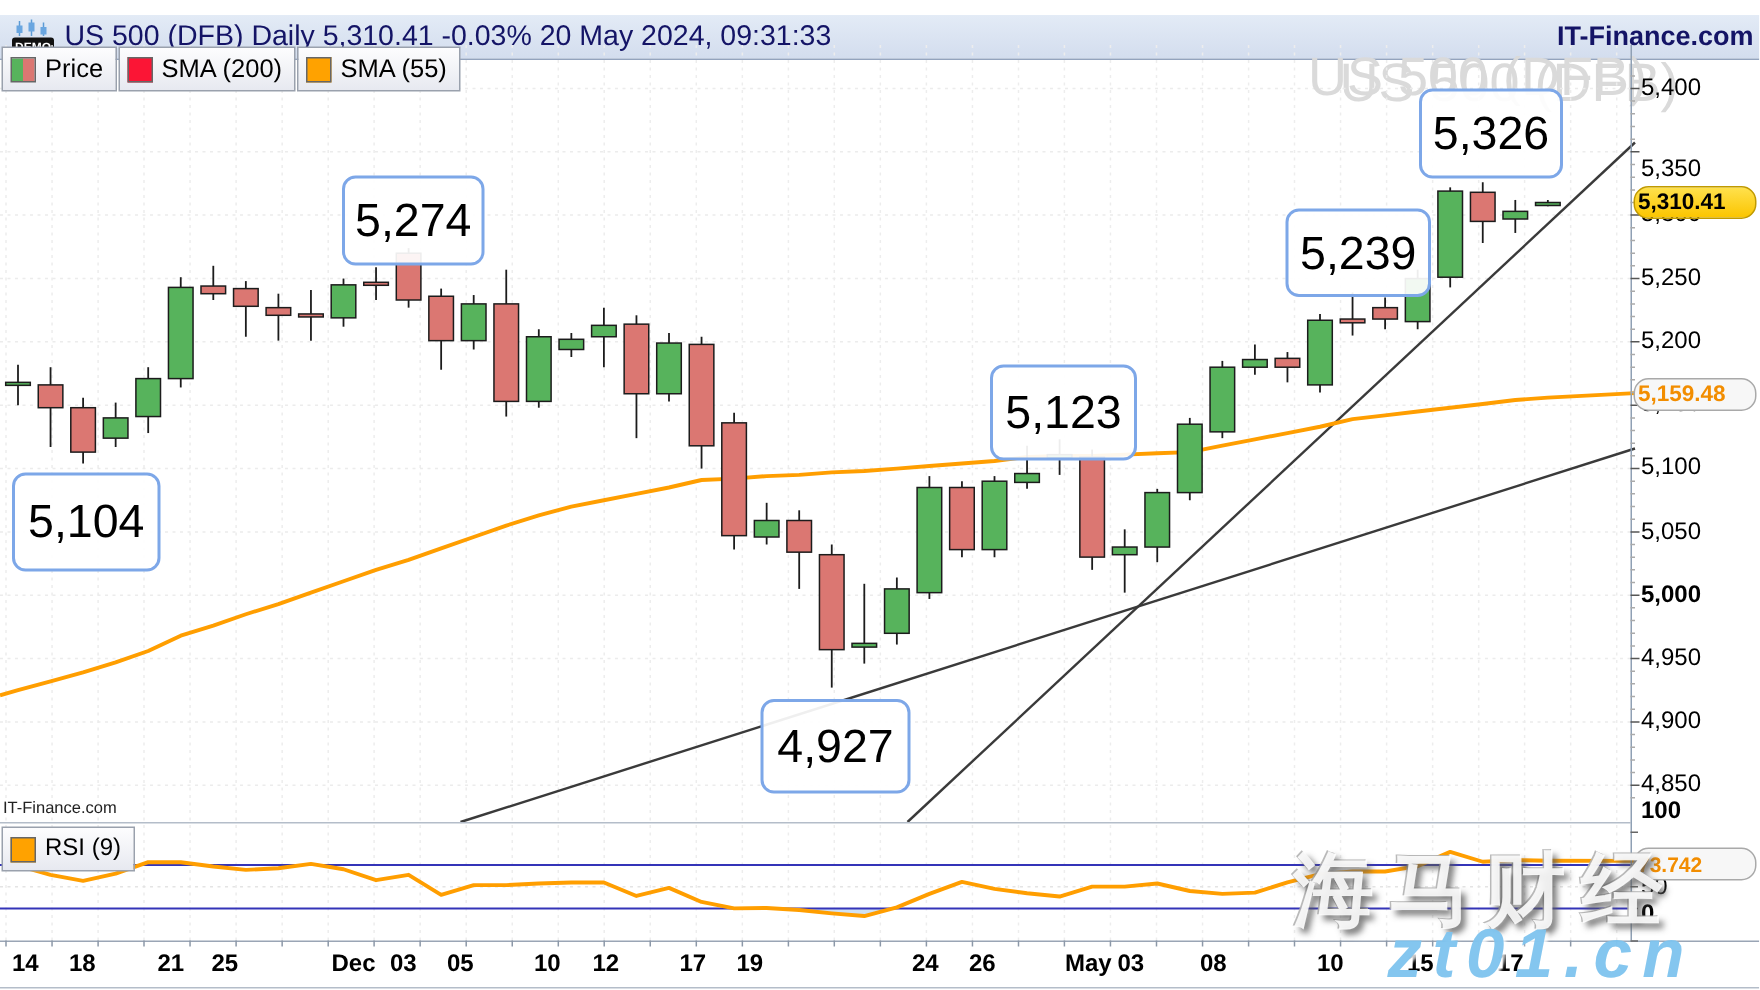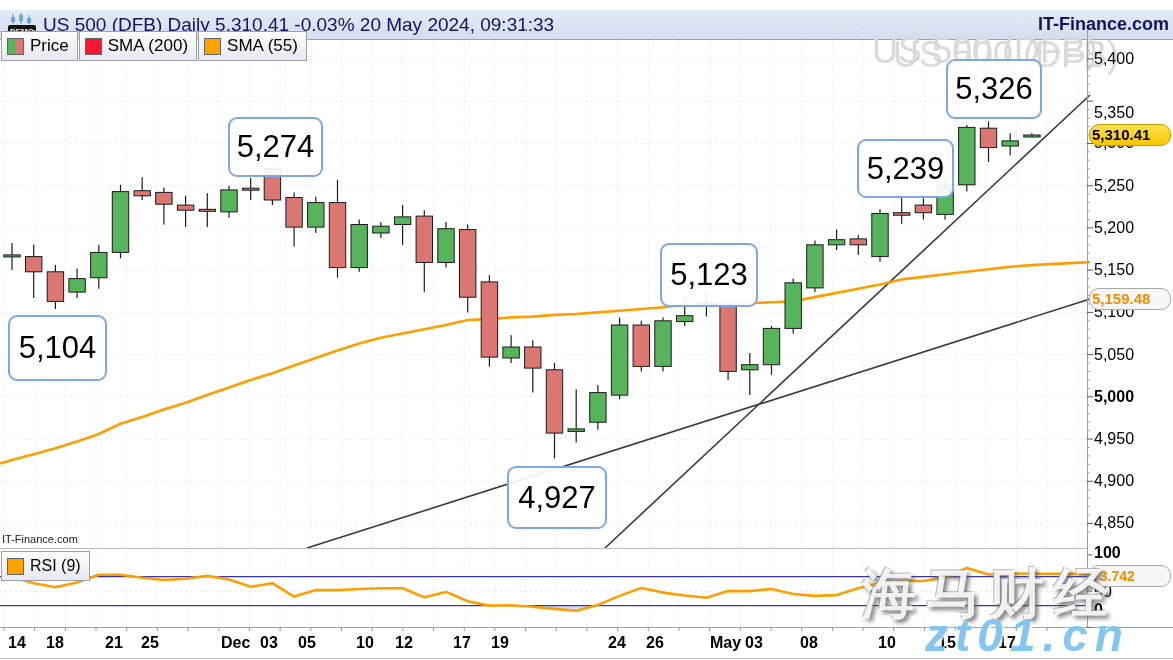--- a/index.html
+++ b/index.html
@@ -23,21 +23,21 @@
   .ylab{position:absolute;left:1094px;width:76px;font-size:16px;color:#000;
         text-align:left;z-index:5;line-height:18px;}
   .xlab{position:absolute;top:634px;width:44px;margin-left:-22px;text-align:left;
         font-size:16px;font-weight:600;color:#000;z-index:6;}
   .bold{font-weight:bold;}
   
   .tag{position:absolute;left:1089px;width:82px;z-index:20;text-align:left;
        padding:1px 2px;font-size:15px;font-weight:bold;line-height:18px;box-sizing:border-box;border-radius:10px;}
   #last-price-tag{top:124px;background:linear-gradient(#ffe14d,#fbc500);
        border:1px solid #c09a00;color:#000;}
-  #sma55-tag{top:252px;background:#f7f7f7;border:1px solid #a9a9a9;color:#f28d00;margin-top:36px;}
+  #sma55-tag{top:252px;background:#f7f7f7;border:1px solid #a9a9a9;color:#f28d00;}
   #rsi-tag{top:565px;background:#f7f7f7;border:1px solid #a9a9a9;color:#f28d00;font-size:14px;}
   
   .callout{position:absolute;border:2px solid #7da7e8;border-radius:9px;background:rgba(255,255,255,0.92);
            display:flex;align-items:center;justify-content:center;font-size:31px;color:#000;z-index:25;}
   
   #chart-wm{position:absolute;left:893px;top:34px;width:300px;font-size:36px;color:#dadada;
             z-index:2;white-space:nowrap;}
   #site-wm-name{position:absolute;left:862px;top:558px;font-size:54px;font-weight:bold;letter-spacing:10px;
             color:rgba(255,255,255,0.88);z-index:40;white-space:nowrap;
             text-shadow:3px 3px 4px rgba(90,90,90,0.8),-1px -1px 0 rgba(180,180,180,0.9);}
@@ -361,21 +361,21 @@
       <div class="ylab" style="top:134px;z-index:4">5,300</div>
       <div class="ylab" style="top:177px;z-index:4">5,250</div>
       <div class="ylab" style="top:219px;z-index:4">5,200</div>
       <div class="ylab" style="top:261px;z-index:4">5,150</div>
       <div class="ylab" style="top:303px;z-index:4">5,100</div>
       <div class="ylab" style="top:346px;z-index:4">5,050</div>
       <div class="ylab bold" style="top:388px;z-index:4">5,000</div>
       <div class="ylab" style="top:430px;z-index:4">4,950</div>
       <div class="ylab" style="top:472px;z-index:4">4,900</div>
       <div class="ylab" style="top:514px;z-index:4">4,850</div>
-      <div class="ylab bold" style="top:544px">100</div>
+      <div class="ylab bold" style="top:532px">100</div>
       <div class="ylab" style="top:583px">50</div>
       <div class="ylab bold" style="top:601px">0</div>
       <div class="xlab" style="left:30px">14</div>
       <div class="xlab" style="left:68px">18</div>
       <div class="xlab" style="left:127px">21</div>
       <div class="xlab" style="left:163px">25</div>
       <div class="xlab bold" style="left:243px">Dec</div>
       <div class="xlab" style="left:282px">03</div>
       <div class="xlab" style="left:320px">05</div>
       <div class="xlab" style="left:378px">10</div>

